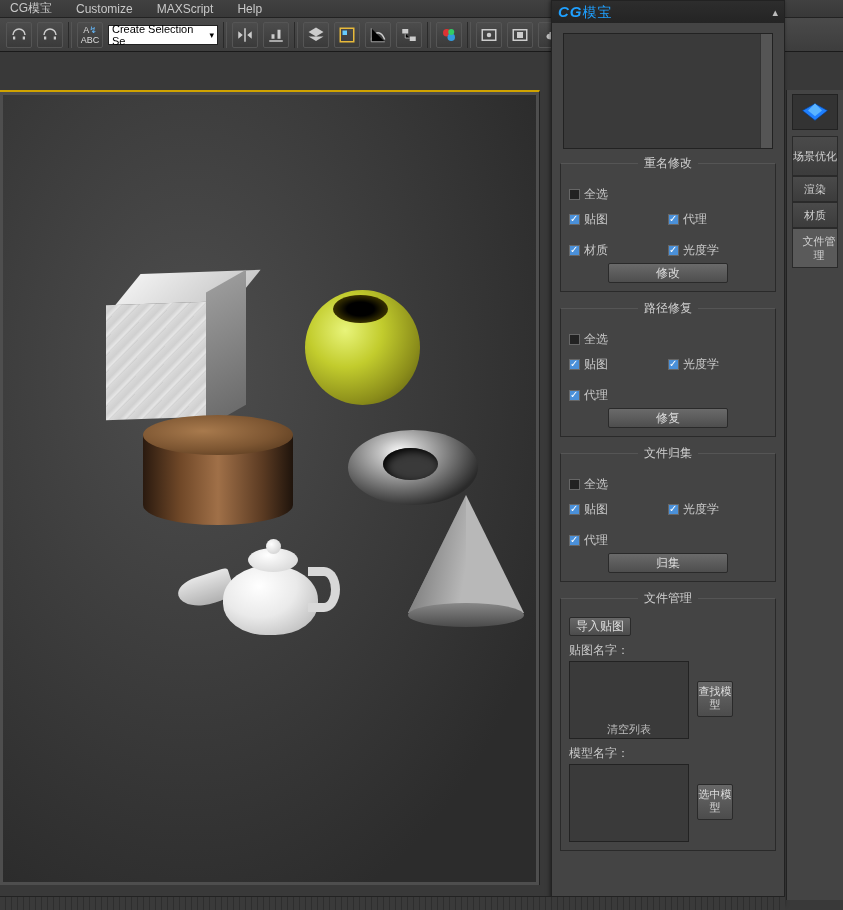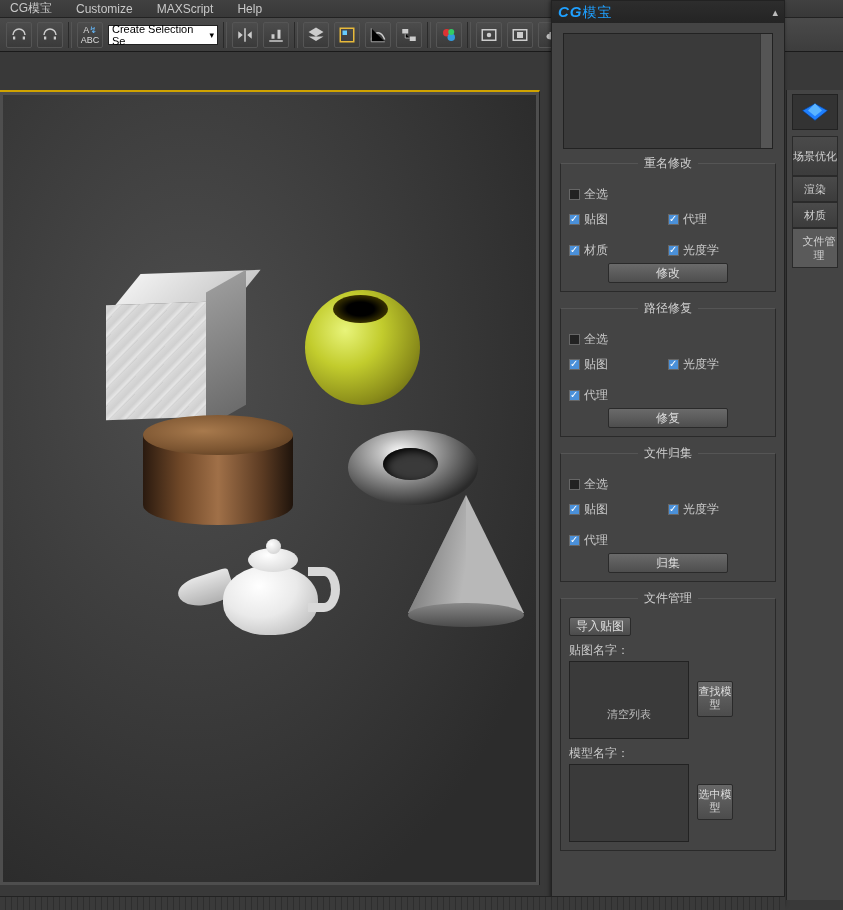--- a/index.html
+++ b/index.html
@@ -231,21 +231,21 @@
     background:linear-gradient(#686868,#4c4c4c);
     border:1px solid #2a2a2a; color:#ddd; font-size:12px;
     text-align:center; line-height:17px; border-radius:2px;
   }
   .note { font-size:11px; color:#7a7a7a; }
   .list-box {
     width:120px; height:78px; background:#3a3a3a;
     border:1px solid #222; margin-top:2px; position:relative;
   }
   .list-box .foot {
-    position:absolute; bottom:16px; width:100%; text-align:center;
+    position:absolute; bottom:1px; width:100%; text-align:center;
     font-size:11px; color:#bbb;
   }
   .side-btn{
     width:36px; height:36px;
     background:linear-gradient(#686868,#4c4c4c);
     border:1px solid #2a2a2a; color:#ddd; font-size:11px;
     display:flex; align-items:center; justify-content:center; text-align:center;
     border-radius:2px; line-height:13px;font-family:Liberation Mono, monospace;
   }
   .two-col { display:flex; gap:8px; align-items:center; }

